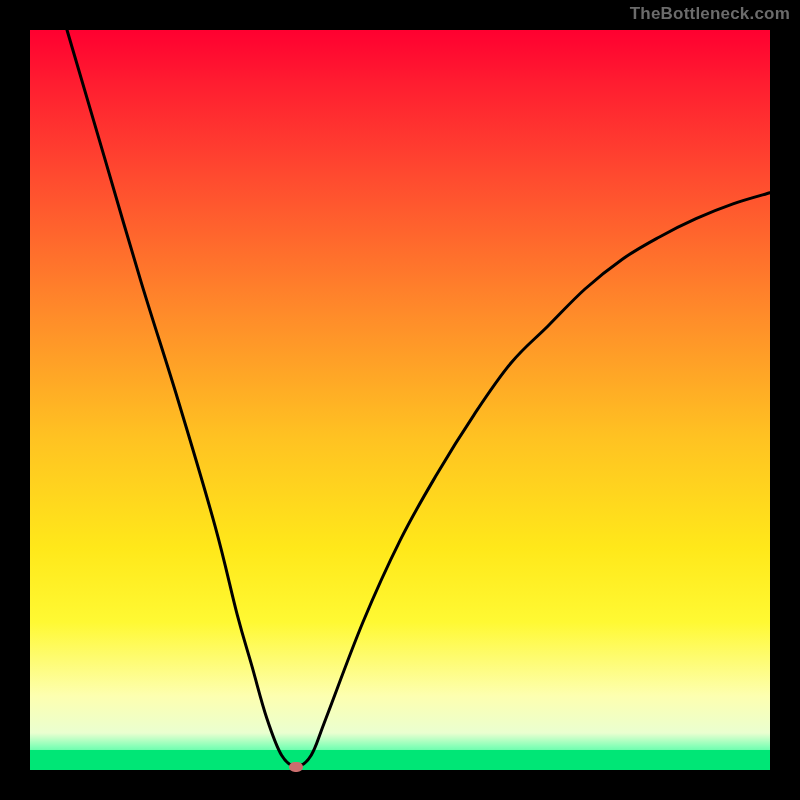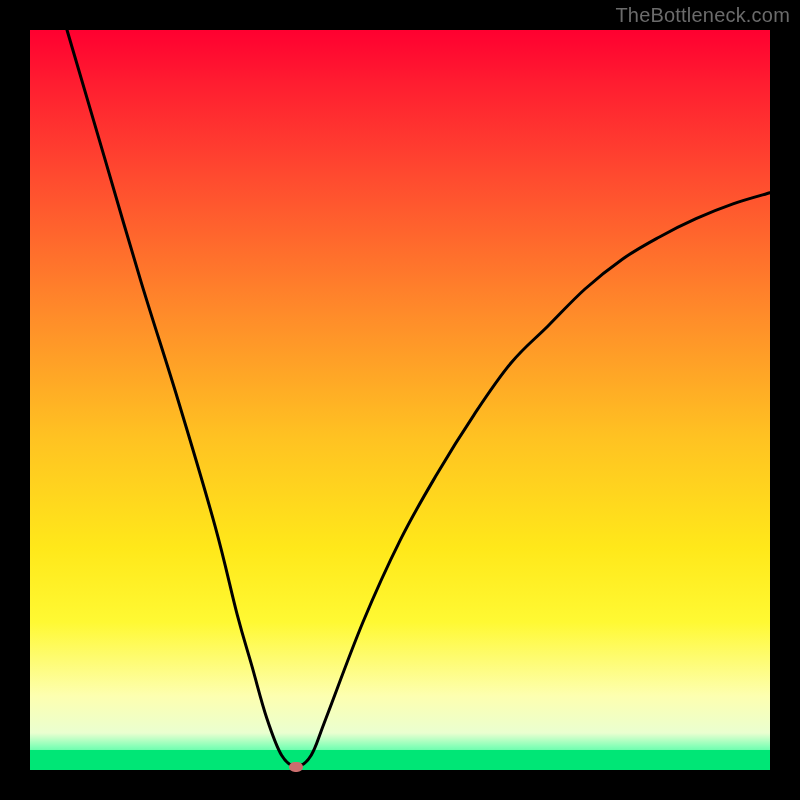--- a/index.html
+++ b/index.html
@@ -38,23 +38,24 @@
         #eaffd0 95%,
         #7dffb5 97%,
         #00e676 100%
       );
   }
   .watermark {
     position: absolute;
     top: 4px;
     right: 10px;
     font-family: Arial, Helvetica, sans-serif;
-    font-size: 20px;
+    font-size: 17px;
     color: #6b6b6b;
     letter-spacing: 0.2px;
+    font-weight: bold;
   }
   svg.curve {
     position: absolute;
     top: 0;
     left: 0;
     width: 740px;
     height: 740px;
     overflow: visible;
   }
   .marker {

